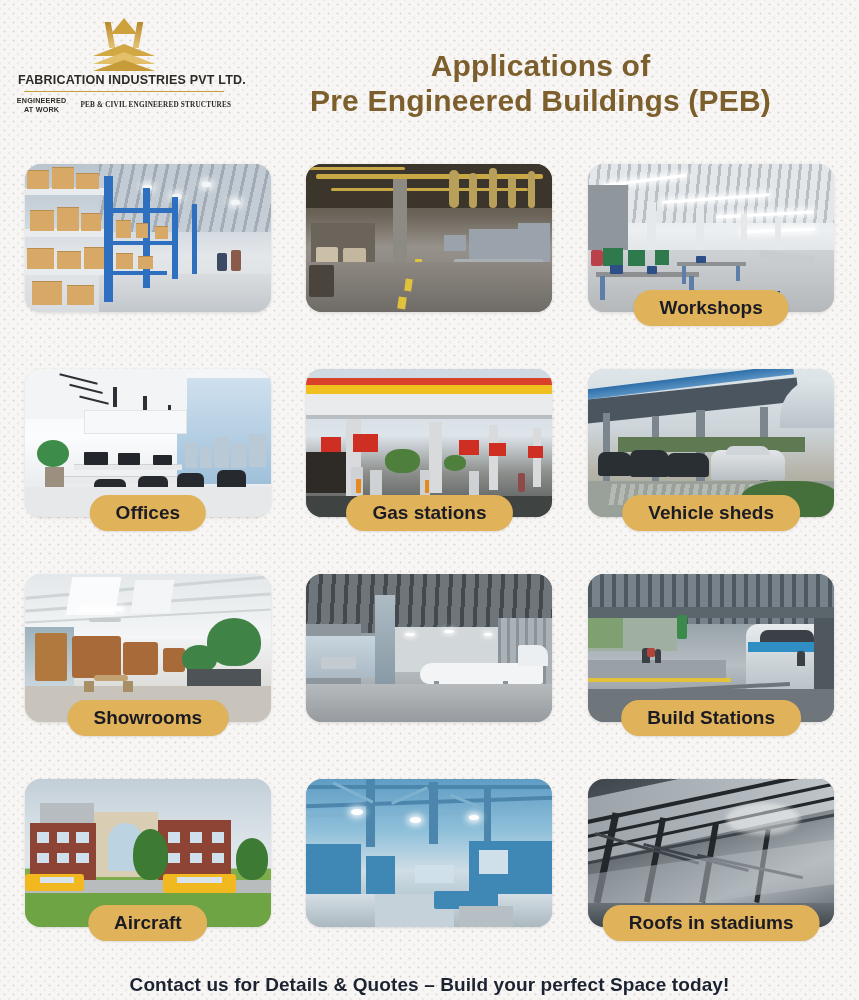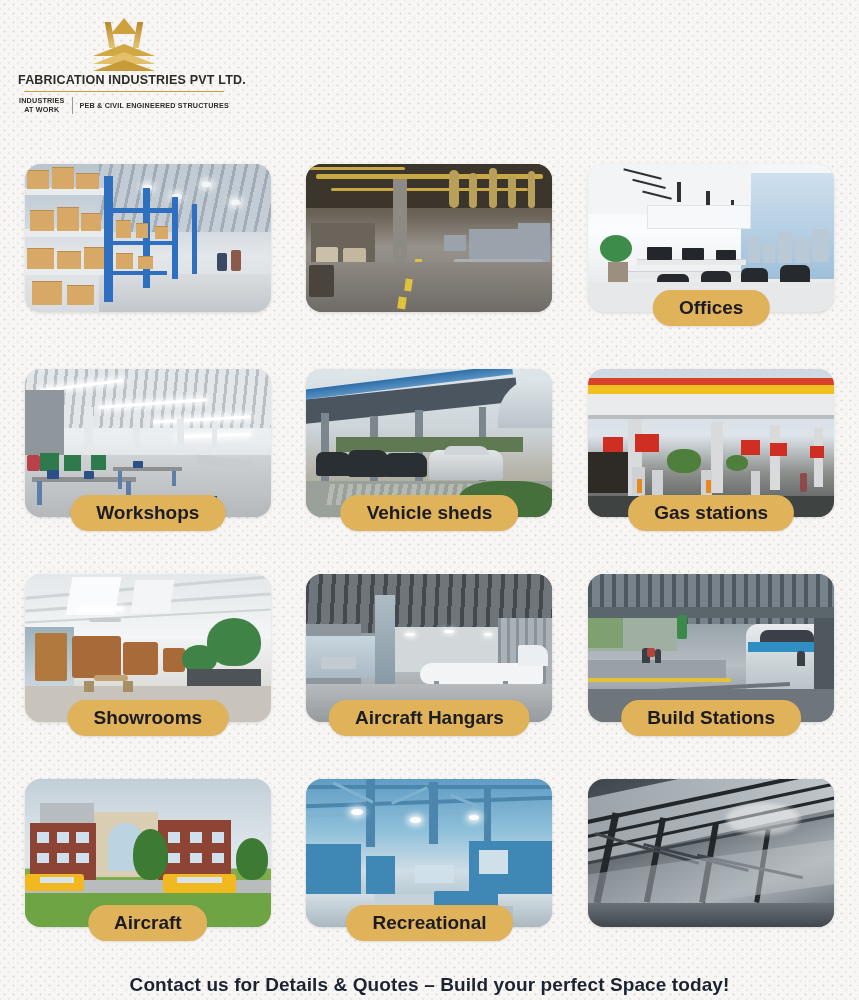--- a/index.html
+++ b/index.html
@@ -105,21 +105,21 @@
     align-items: center;
     justify-content: center;
     gap: 7px;
     font-size: 7.2px;
     font-weight: bold;
     color: #2e2a26;
     letter-spacing: 0.2px;
   }
   .brand-tagrow .left  { line-height: 1.25; text-align: center; }
   .brand-tagrow .vrule { width: 1px; height: 17px; background: #9a9a9a; }
-  .brand-tagrow .right { white-space: nowrap; }
+  .brand-tagrow .right { white-space: nowrap; font-family: Liberation Serif, serif; }
 
   .title-wrap {
     flex: 1 1 auto;
     padding-top: 48px;
     text-align: center;
     padding-right: 8px;
   }
   .title-line1 {
     font-size: 30px;
     font-weight: bold;
@@ -323,29 +323,31 @@
           <span></span>
         </div>
       <div class="chev c1"></div>
       <div class="chev c2"></div>
       <div class="chev c3"></div>
     </div>
     <div class="brand-sub">FABRICATION INDUSTRIES PVT LTD.</div>
     <div class="brand-rule"></div>
     <div class="brand-tagrow">
       <div class="left">
-        <div>INDUSTRIES</div>
+        <div>ENGINEERED</div>
         <div>AT WORK</div>
       </div>
       <div class="vrule"></div>
       <div class="right">PEB &amp; CIVIL ENGINEERED STRUCTURES</div>
     </div>
   </div>
 
   <div class="title-wrap">
+    <div class="title-line1">Applications of</div>
+    <div class="title-line2">Pre Engineered Buildings (PEB)</div>
   </div>
 
 </div>
 
 <div class="grid">
 
   <div class="card">
     <div class="photo">
       <div class="ph wh-bg"></div>
       <div class="ph wh-ceil"></div>
@@ -411,20 +413,53 @@
       <div class="ph fa-floorline" style="left:49%;top:73%;width:2.6%;height:6%;transform:rotate(-6deg)"></div>
       <div class="ph" style="left:0;top:66%;right:0;height:34%;background:linear-gradient(180deg,#8d8881,#6f6b66)"></div>
       <div class="ph fa-floorline" style="left:40%;top:78%;width:3%;height:8%;transform:rotate(8deg)"></div>
       <div class="ph fa-floorline" style="left:37%;top:90%;width:3.4%;height:8%;transform:rotate(8deg)"></div>
       <div class="ph" style="left:1%;top:68%;width:10%;height:22%;background:#4a443c;border-radius:2px"></div>
     </div>
   </div>
 
   <div class="card">
     <div class="photo">
+      <div class="ph ws-bg"></div>
+      <div class="ph ws-ceil"></div>
+      <div class="ph ws-light" style="left:6%;top:10%;width:34%;height:2.2%;transform:rotate(-7deg)"></div>
+      <div class="ph ws-light" style="left:30%;top:22%;width:44%;height:2.2%;transform:rotate(-4deg)"></div>
+      <div class="ph ws-light" style="left:52%;top:33%;width:40%;height:2%;transform:rotate(-3deg)"></div>
+      <div class="ph ws-light" style="left:62%;top:44%;width:30%;height:1.8%;transform:rotate(-2deg)"></div>
+      <div class="ph" style="left:0;top:14%;width:16%;height:44%;background:#8f969c"></div>
+      <div class="ph ws-col" style="left:24%;top:26%;width:3.6%;height:42%"></div>
+      <div class="ph ws-col" style="left:44%;top:30%;width:3%;height:36%"></div>
+      <div class="ph ws-col" style="left:62%;top:34%;width:2.6%;height:30%"></div>
+      <div class="ph ws-col" style="left:76%;top:36%;width:2.2%;height:26%"></div>
+      <div class="ph" style="left:0;top:58%;right:0;height:42%;background:linear-gradient(180deg,#cfd2d4,#b4b8ba)"></div>
+      <div class="ph ws-green" style="left:6%;top:57%;width:8%;height:12%"></div>
+      <div class="ph ws-green" style="left:16%;top:58%;width:7%;height:11%"></div>
+      <div class="ph ws-green" style="left:27%;top:58%;width:6%;height:10%"></div>
+      <div class="ph" style="left:1%;top:58%;width:5%;height:11%;background:#b8414a;border-radius:2px"></div>
+      <div class="ph ws-benchtop" style="left:3%;top:73%;width:42%;height:3.4%"></div>
+      <div class="ph ws-bench" style="left:5%;top:76%;width:2%;height:16%"></div>
+      <div class="ph ws-bench" style="left:41%;top:76%;width:2%;height:14%"></div>
+      <div class="ph ws-benchtop" style="left:36%;top:66%;width:28%;height:3%"></div>
+      <div class="ph ws-bench" style="left:38%;top:69%;width:1.6%;height:12%"></div>
+      <div class="ph ws-bench" style="left:60%;top:69%;width:1.6%;height:10%"></div>
+      <div class="ph" style="left:9%;top:68%;width:5%;height:6%;background:#2b4f86;border-radius:1px"></div>
+      <div class="ph" style="left:24%;top:69%;width:4%;height:5%;background:#2b4f86;border-radius:1px"></div>
+      <div class="ph" style="left:44%;top:62%;width:4%;height:5%;background:#2b4f86;border-radius:1px"></div>
+      <div class="ph" style="left:52%;top:86%;width:26%;height:14%;background:#20498a"></div>
+      <div class="ph" style="left:70%;top:60%;width:22%;height:6%;background:#c8ccce;transform:rotate(7deg)"></div>
+    </div>
+    <div class="pill">Workshops</div>
+  </div>
+
+  <div class="card">
+    <div class="photo">
       <div class="ph of-bg"></div>
       <div class="ph of-win" style="right:0;top:6%;width:38%;height:72%"></div>
       <div class="ph of-city" style="right:2%;top:44%;width:7%;height:22%"></div>
       <div class="ph of-city" style="right:10%;top:50%;width:6%;height:17%"></div>
       <div class="ph of-city" style="right:17%;top:46%;width:6%;height:21%"></div>
       <div class="ph of-city" style="right:24%;top:53%;width:5%;height:14%"></div>
       <div class="ph of-city" style="right:30%;top:49%;width:5%;height:18%"></div>
       <div class="ph" style="left:0;top:0;width:66%;height:34%;background:#f2f4f6"></div>
       <div class="ph of-strip" style="left:14%;top:6%;width:16%;height:1.6%;transform:rotate(14deg)"></div>
       <div class="ph of-strip" style="left:18%;top:13%;width:14%;height:1.6%;transform:rotate(14deg)"></div>
@@ -444,77 +479,20 @@
       <div class="ph of-chair" style="left:46%;top:72%;width:12%;height:20%"></div>
       <div class="ph of-chair" style="left:62%;top:70%;width:11%;height:19%"></div>
       <div class="ph of-chair" style="left:78%;top:68%;width:12%;height:20%"></div>
       <div class="ph" style="left:0;top:80%;right:0;height:20%;background:#e6e8e9"></div>
     </div>
     <div class="pill">Offices</div>
   </div>
 
   <div class="card">
     <div class="photo">
-      <div class="ph ws-bg"></div>
-      <div class="ph ws-ceil"></div>
-      <div class="ph ws-light" style="left:6%;top:10%;width:34%;height:2.2%;transform:rotate(-7deg)"></div>
-      <div class="ph ws-light" style="left:30%;top:22%;width:44%;height:2.2%;transform:rotate(-4deg)"></div>
-      <div class="ph ws-light" style="left:52%;top:33%;width:40%;height:2%;transform:rotate(-3deg)"></div>
-      <div class="ph ws-light" style="left:62%;top:44%;width:30%;height:1.8%;transform:rotate(-2deg)"></div>
-      <div class="ph" style="left:0;top:14%;width:16%;height:44%;background:#8f969c"></div>
-      <div class="ph ws-col" style="left:24%;top:26%;width:3.6%;height:42%"></div>
-      <div class="ph ws-col" style="left:44%;top:30%;width:3%;height:36%"></div>
-      <div class="ph ws-col" style="left:62%;top:34%;width:2.6%;height:30%"></div>
-      <div class="ph ws-col" style="left:76%;top:36%;width:2.2%;height:26%"></div>
-      <div class="ph" style="left:0;top:58%;right:0;height:42%;background:linear-gradient(180deg,#cfd2d4,#b4b8ba)"></div>
-      <div class="ph ws-green" style="left:6%;top:57%;width:8%;height:12%"></div>
-      <div class="ph ws-green" style="left:16%;top:58%;width:7%;height:11%"></div>
-      <div class="ph ws-green" style="left:27%;top:58%;width:6%;height:10%"></div>
-      <div class="ph" style="left:1%;top:58%;width:5%;height:11%;background:#b8414a;border-radius:2px"></div>
-      <div class="ph ws-benchtop" style="left:3%;top:73%;width:42%;height:3.4%"></div>
-      <div class="ph ws-bench" style="left:5%;top:76%;width:2%;height:16%"></div>
-      <div class="ph ws-bench" style="left:41%;top:76%;width:2%;height:14%"></div>
-      <div class="ph ws-benchtop" style="left:36%;top:66%;width:28%;height:3%"></div>
-      <div class="ph ws-bench" style="left:38%;top:69%;width:1.6%;height:12%"></div>
-      <div class="ph ws-bench" style="left:60%;top:69%;width:1.6%;height:10%"></div>
-      <div class="ph" style="left:9%;top:68%;width:5%;height:6%;background:#2b4f86;border-radius:1px"></div>
-      <div class="ph" style="left:24%;top:69%;width:4%;height:5%;background:#2b4f86;border-radius:1px"></div>
-      <div class="ph" style="left:44%;top:62%;width:4%;height:5%;background:#2b4f86;border-radius:1px"></div>
-      <div class="ph" style="left:52%;top:86%;width:26%;height:14%;background:#20498a"></div>
-      <div class="ph" style="left:70%;top:60%;width:22%;height:6%;background:#c8ccce;transform:rotate(7deg)"></div>
-    </div>
-    <div class="pill">Workshops</div>
-  </div>
-
-  <div class="card">
-    <div class="photo">
-      <div class="ph vs-bg"></div>
-      <div class="ph vs-roof" style="left:-2%;top:14%;width:86%;height:7%;transform:rotate(-7deg);transform-origin:left center"></div>
-      <div class="ph vs-roofshadow" style="left:-2%;top:21%;width:88%;height:16%;transform:rotate(-6deg);transform-origin:left center"></div>
-      <div class="ph" style="right:0;top:6%;width:22%;height:34%;background:linear-gradient(180deg,#dfe6ea,#b9c3c9);border-radius:40px 0 0 0"></div>
-      <div class="ph vs-col" style="left:6%;top:30%;width:3%;height:46%"></div>
-      <div class="ph vs-col" style="left:26%;top:32%;width:3%;height:44%"></div>
-      <div class="ph vs-col" style="left:44%;top:28%;width:3.4%;height:48%"></div>
-      <div class="ph vs-col" style="left:70%;top:26%;width:3%;height:50%"></div>
-      <div class="ph" style="left:12%;top:46%;width:76%;height:10%;background:#5f7a52"></div>
-      <div class="ph vs-car-dark" style="left:4%;top:56%;width:14%;height:16%"></div>
-      <div class="ph vs-car-dark" style="left:17%;top:55%;width:16%;height:18%"></div>
-      <div class="ph vs-car-dark" style="left:32%;top:57%;width:17%;height:16%"></div>
-      <div class="ph vs-car-silver" style="left:50%;top:55%;width:30%;height:20%"></div>
-      <div class="ph" style="left:56%;top:52%;width:18%;height:6%;background:#cfd5d9;border-radius:8px 10px 0 0"></div>
-      <div class="ph vs-ground" style="left:0;bottom:0;right:0;height:24%"></div>
-      <div class="ph" style="left:8%;bottom:8%;width:60%;height:14%;background:repeating-linear-gradient(100deg,#9aa09a 0 4px,#b4b9b2 4px 9px)"></div>
-      <div class="ph vs-hedge" style="right:-2%;bottom:-4%;width:40%;height:28%"></div>
-      <div class="ph vs-hedge" style="right:20%;bottom:-6%;width:22%;height:20%"></div>
-    </div>
-    <div class="pill">Vehicle sheds</div>
-  </div>
-
-  <div class="card">
-    <div class="photo">
       <div class="ph gs-bg"></div>
       <div class="ph gs-canopy-r" style="left:0;top:6%;right:0;height:5%"></div>
       <div class="ph gs-canopy-y" style="left:0;top:11%;right:0;height:6%"></div>
       <div class="ph gs-canopy-w" style="left:0;top:17%;right:0;height:14%"></div>
       <div class="ph" style="left:0;top:31%;right:0;height:3%;background:#b9bec2"></div>
       <div class="ph gs-col" style="left:16%;top:34%;width:6%;height:52%"></div>
       <div class="ph gs-col" style="left:50%;top:36%;width:5%;height:48%"></div>
       <div class="ph gs-col" style="left:74%;top:38%;width:4%;height:44%"></div>
       <div class="ph gs-col" style="left:92%;top:40%;width:3.4%;height:40%"></div>
       <div class="ph gs-sign" style="left:19%;top:44%;width:10%;height:12%"></div>
@@ -532,20 +510,44 @@
       <div class="ph" style="left:20%;top:74%;width:2%;height:10%;background:#e68a1f"></div>
       <div class="ph" style="left:48%;top:75%;width:1.8%;height:9%;background:#e68a1f"></div>
       <div class="ph" style="left:86%;top:70%;width:3%;height:13%;background:#8e4a4a;border-radius:2px"></div>
       <div class="ph gs-road" style="left:0;bottom:0;right:0;height:14%"></div>
     </div>
     <div class="pill">Gas stations</div>
   </div>
 
   <div class="card">
     <div class="photo">
+      <div class="ph vs-bg"></div>
+      <div class="ph vs-roof" style="left:-2%;top:14%;width:86%;height:7%;transform:rotate(-7deg);transform-origin:left center"></div>
+      <div class="ph vs-roofshadow" style="left:-2%;top:21%;width:88%;height:16%;transform:rotate(-6deg);transform-origin:left center"></div>
+      <div class="ph" style="right:0;top:6%;width:22%;height:34%;background:linear-gradient(180deg,#dfe6ea,#b9c3c9);border-radius:40px 0 0 0"></div>
+      <div class="ph vs-col" style="left:6%;top:30%;width:3%;height:46%"></div>
+      <div class="ph vs-col" style="left:26%;top:32%;width:3%;height:44%"></div>
+      <div class="ph vs-col" style="left:44%;top:28%;width:3.4%;height:48%"></div>
+      <div class="ph vs-col" style="left:70%;top:26%;width:3%;height:50%"></div>
+      <div class="ph" style="left:12%;top:46%;width:76%;height:10%;background:#5f7a52"></div>
+      <div class="ph vs-car-dark" style="left:4%;top:56%;width:14%;height:16%"></div>
+      <div class="ph vs-car-dark" style="left:17%;top:55%;width:16%;height:18%"></div>
+      <div class="ph vs-car-dark" style="left:32%;top:57%;width:17%;height:16%"></div>
+      <div class="ph vs-car-silver" style="left:50%;top:55%;width:30%;height:20%"></div>
+      <div class="ph" style="left:56%;top:52%;width:18%;height:6%;background:#cfd5d9;border-radius:8px 10px 0 0"></div>
+      <div class="ph vs-ground" style="left:0;bottom:0;right:0;height:24%"></div>
+      <div class="ph" style="left:8%;bottom:8%;width:60%;height:14%;background:repeating-linear-gradient(100deg,#9aa09a 0 4px,#b4b9b2 4px 9px)"></div>
+      <div class="ph vs-hedge" style="right:-2%;bottom:-4%;width:40%;height:28%"></div>
+      <div class="ph vs-hedge" style="right:20%;bottom:-6%;width:22%;height:20%"></div>
+    </div>
+    <div class="pill">Vehicle sheds</div>
+  </div>
+
+  <div class="card">
+    <div class="photo">
       <div class="ph sh-bg"></div>
       <div class="ph" style="left:0;top:0;right:0;height:44%;background:linear-gradient(180deg,#e4e8ea,#f4f6f7)"></div>
       <div class="ph sh-truss" style="left:0;top:8%;width:100%;height:2%;transform:rotate(-5deg)"></div>
       <div class="ph sh-truss" style="left:0;top:18%;width:100%;height:1.8%;transform:rotate(-4deg)"></div>
       <div class="ph sh-truss" style="left:0;top:28%;width:100%;height:1.6%;transform:rotate(-3deg)"></div>
       <div class="ph" style="left:18%;top:2%;width:20%;height:26%;background:#fafbfc;transform:skewX(-10deg)"></div>
       <div class="ph" style="left:44%;top:4%;width:16%;height:22%;background:#f3f5f6;transform:skewX(-8deg)"></div>
       <div class="ph" style="left:22%;top:22%;width:18%;height:3%;background:#ffffff;border-radius:4px;box-shadow:0 0 6px 2px rgba(255,255,255,.9)"></div>
       <div class="ph" style="left:26%;top:30%;width:13%;height:2.4%;background:#c9ccce;border-radius:20px"></div>
       <div class="ph sh-glass" style="left:0;top:36%;width:20%;height:40%"></div>
@@ -576,21 +578,20 @@
       <div class="ph" style="left:40%;top:40%;width:4%;height:2%;background:#fff;border-radius:50%;box-shadow:0 0 5px 2px rgba(255,255,255,.8)"></div>
       <div class="ph" style="left:56%;top:38%;width:4%;height:2%;background:#fff;border-radius:50%;box-shadow:0 0 5px 2px rgba(255,255,255,.8)"></div>
       <div class="ph" style="left:72%;top:40%;width:3.4%;height:2%;background:#fff;border-radius:50%;box-shadow:0 0 5px 2px rgba(255,255,255,.8)"></div>
       <div class="ph ah-plane" style="left:46%;top:60%;width:50%;height:14%"></div>
       <div class="ph ah-tail" style="left:86%;top:48%;width:12%;height:14%;border-radius:2px 10px 0 0"></div>
       <div class="ph" style="left:52%;top:72%;width:2%;height:8%;background:#8d9499"></div>
       <div class="ph" style="left:80%;top:72%;width:2%;height:8%;background:#8d9499"></div>
       <div class="ph" style="left:6%;top:56%;width:14%;height:8%;background:#c3cbd0;border-radius:2px"></div>
       <div class="ph ah-floor" style="left:0;bottom:0;right:0;height:26%"></div>
     </div>
-    <div class="pill">Aircraft Hangars</div>
   </div>
 
   <div class="card">
     <div class="photo">
       <div class="ph ms-bg"></div>
       <div class="ph ms-canopy"></div>
       <div class="ph" style="left:0;top:22%;right:0;height:8%;background:#5b656c"></div>
       <div class="ph" style="left:0;top:30%;width:36%;height:22%;background:#9fb0a0"></div>
       <div class="ph" style="left:0;top:30%;width:14%;height:20%;background:#7fa070"></div>
       <div class="ph ms-train" style="right:2%;top:34%;width:34%;height:44%"></div>
@@ -661,21 +662,20 @@
       <div class="ph rc-mach" style="left:0;top:44%;width:22%;height:44%"></div>
       <div class="ph rc-mach" style="left:66%;top:42%;width:34%;height:38%"></div>
       <div class="ph rc-machlight" style="left:70%;top:48%;width:12%;height:16%"></div>
       <div class="ph rc-mach" style="left:24%;top:52%;width:12%;height:26%"></div>
       <div class="ph rc-machlight" style="left:44%;top:58%;width:16%;height:12%"></div>
       <div class="ph rc-floor" style="left:0;bottom:0;right:0;height:22%"></div>
       <div class="ph" style="left:28%;top:78%;width:32%;height:22%;background:#c6d2d9"></div>
       <div class="ph" style="left:52%;top:76%;width:26%;height:12%;background:#3f87b5;border-radius:2px"></div>
       <div class="ph" style="left:62%;top:86%;width:22%;height:14%;background:#b6bfc4"></div>
     </div>
-    <div class="pill">Recreational</div>
   </div>
 
   <div class="card">
     <div class="photo">
       <div class="ph rs-bg"></div>
       <div class="ph rs-panel" style="left:-10%;top:-6%;width:130%;height:42%;transform:rotate(-12deg)"></div>
       <div class="ph rs-beam" style="left:-10%;top:8%;width:130%;height:2.4%;transform:rotate(-12deg)"></div>
       <div class="ph rs-beam" style="left:-10%;top:18%;width:130%;height:2.2%;transform:rotate(-12deg)"></div>
       <div class="ph rs-beam" style="left:-10%;top:28%;width:130%;height:2%;transform:rotate(-12deg)"></div>
       <div class="ph rs-beaml" style="left:-10%;top:38%;width:130%;height:1.8%;transform:rotate(-11deg)"></div>
@@ -683,17 +683,18 @@
       <div class="ph rs-beam" style="left:26%;top:26%;width:2.6%;height:58%;transform:rotate(11deg)"></div>
       <div class="ph rs-beam" style="left:48%;top:30%;width:2.4%;height:54%;transform:rotate(10deg)"></div>
       <div class="ph rs-beam" style="left:70%;top:34%;width:2.2%;height:50%;transform:rotate(9deg)"></div>
       <div class="ph rs-beaml" style="left:2%;top:46%;width:44%;height:2%;transform:rotate(16deg)"></div>
       <div class="ph rs-beaml" style="left:22%;top:52%;width:44%;height:2%;transform:rotate(14deg)"></div>
       <div class="ph rs-beaml" style="left:44%;top:58%;width:44%;height:1.8%;transform:rotate(12deg)"></div>
       <div class="ph rs-panel" style="left:-6%;top:52%;width:120%;height:30%;transform:rotate(-8deg);opacity:.55"></div>
       <div class="ph rs-glow" style="left:56%;top:16%;width:30%;height:22%;border-radius:50%"></div>
       <div class="ph" style="left:0;bottom:0;right:0;height:16%;background:linear-gradient(180deg,#6a7278,#3f464c)"></div>
     </div>
+    <div class="pill">Roofs in stadiums</div>
   </div>
 
 </div>
 
 <div class="footer">Contact us for Details &amp; Quotes – Build your perfect Space today!</div>
 
 </body></html>

